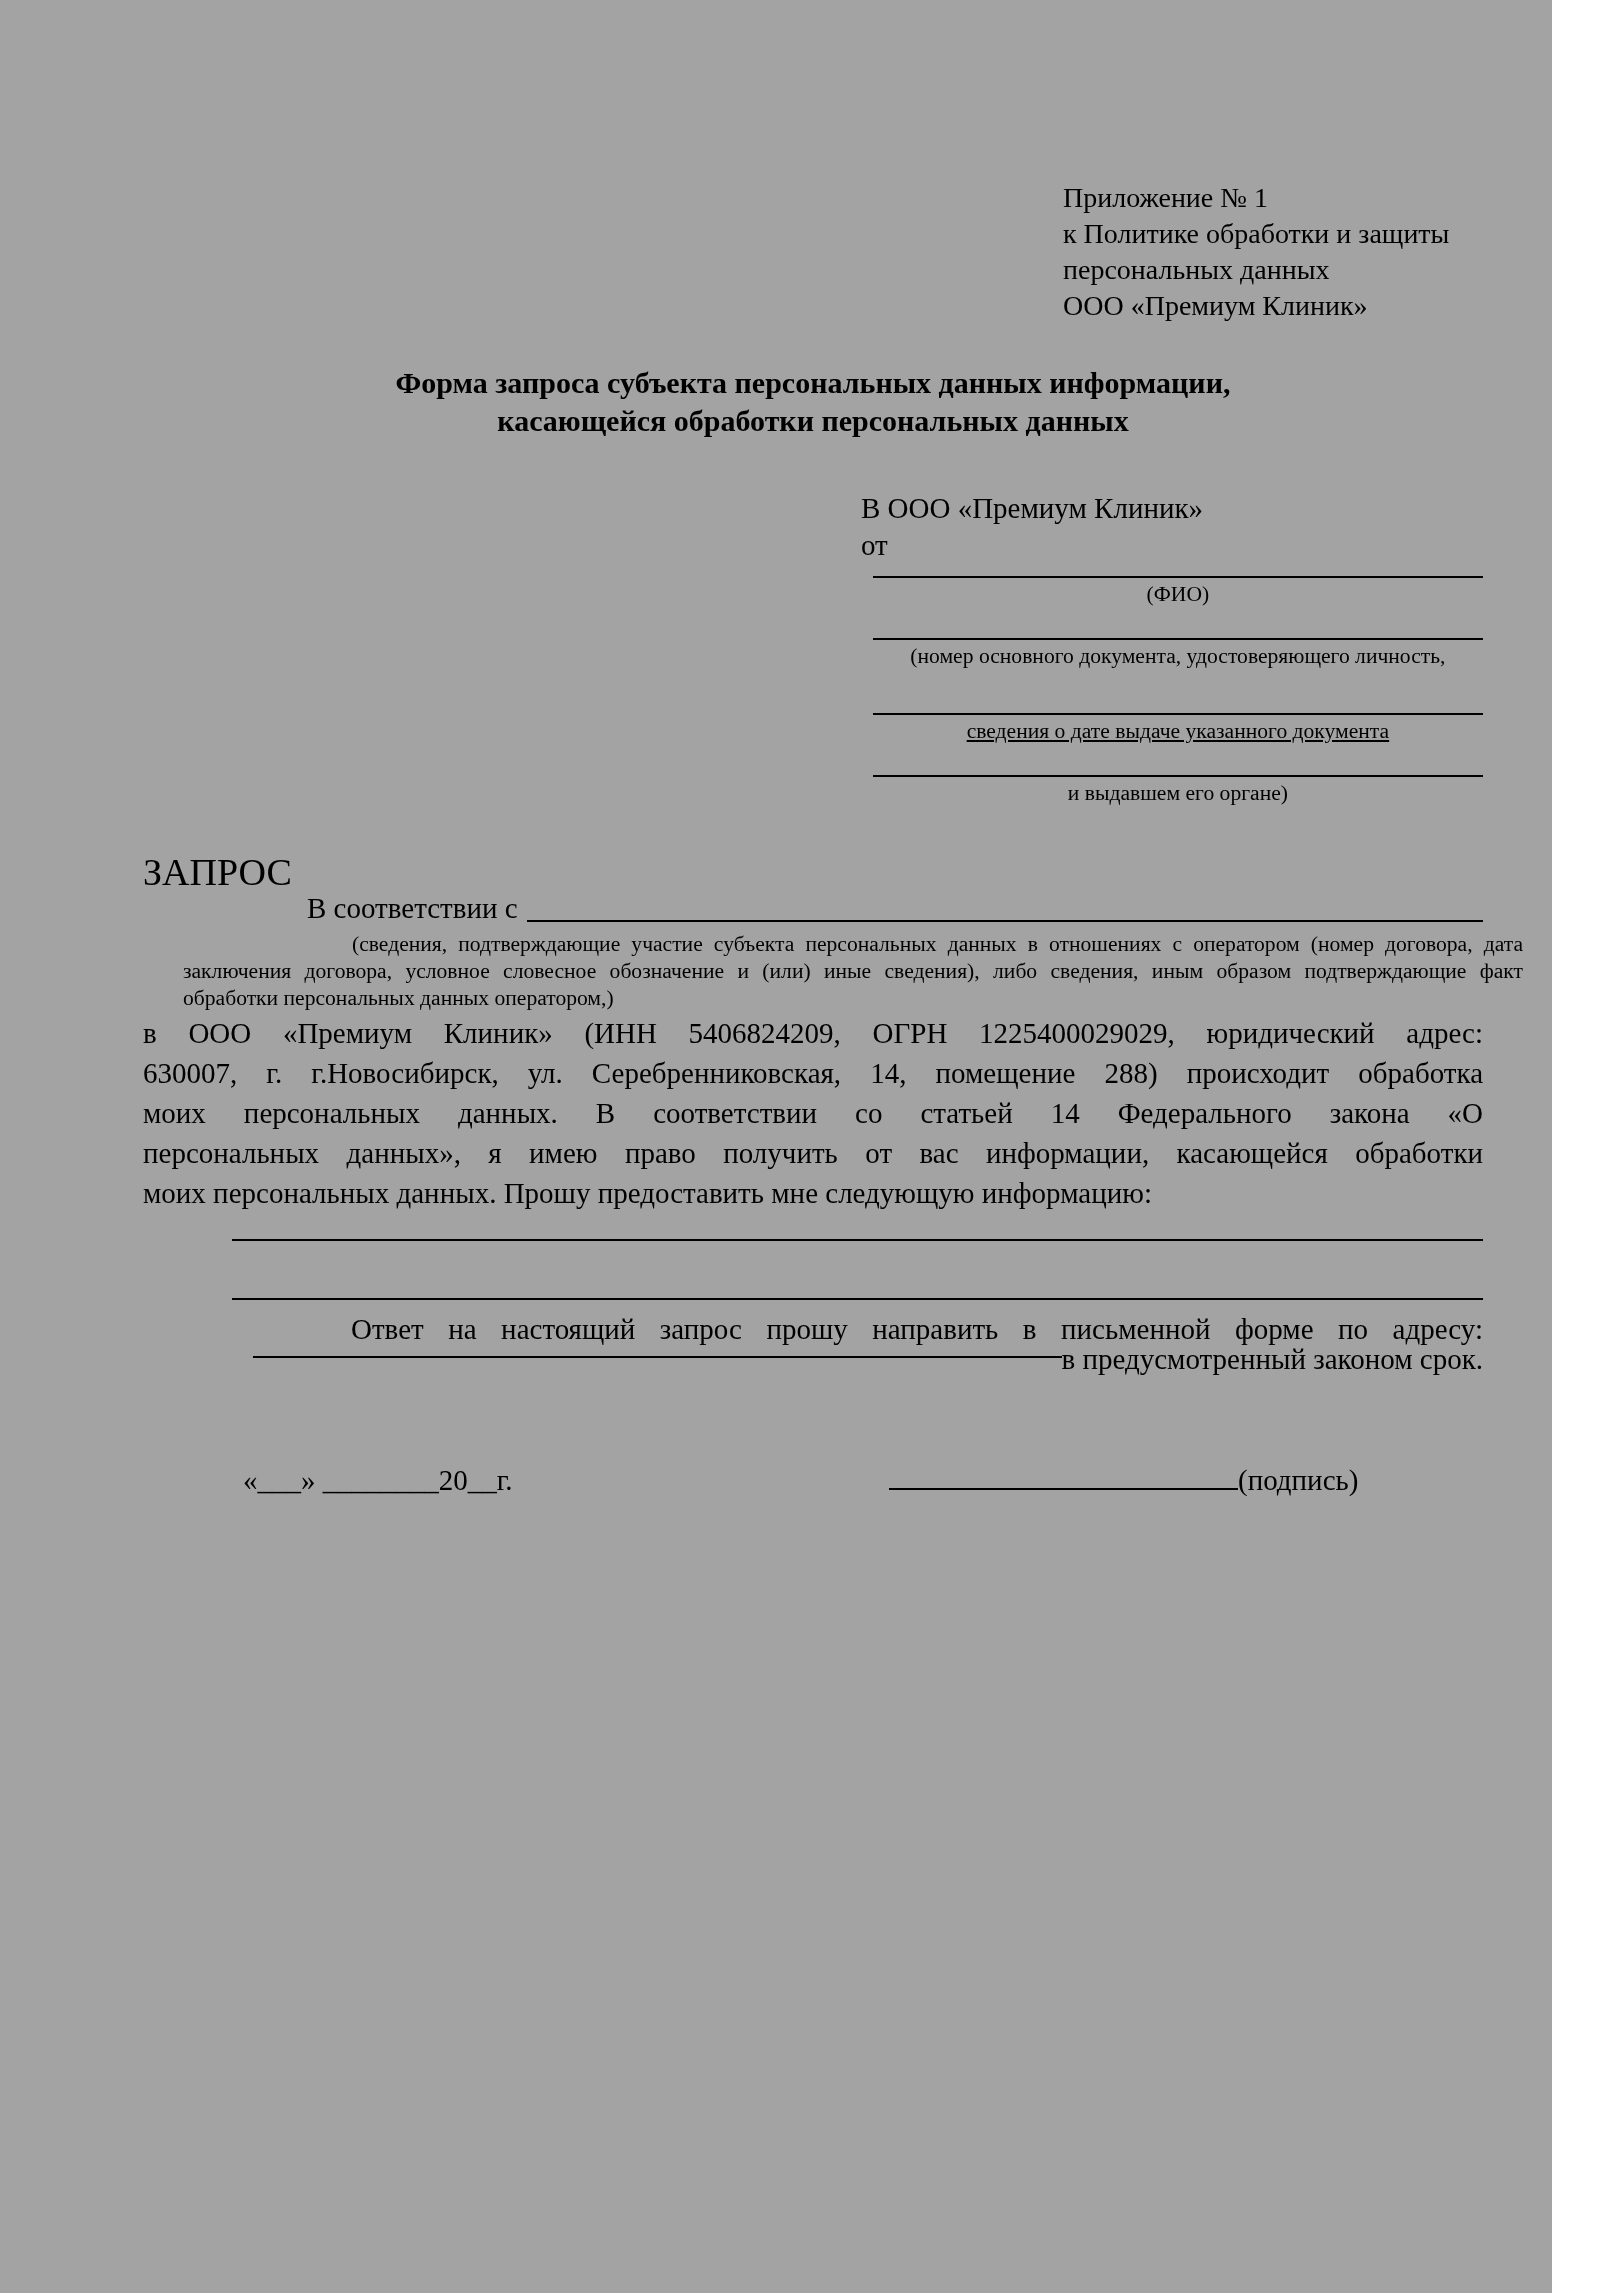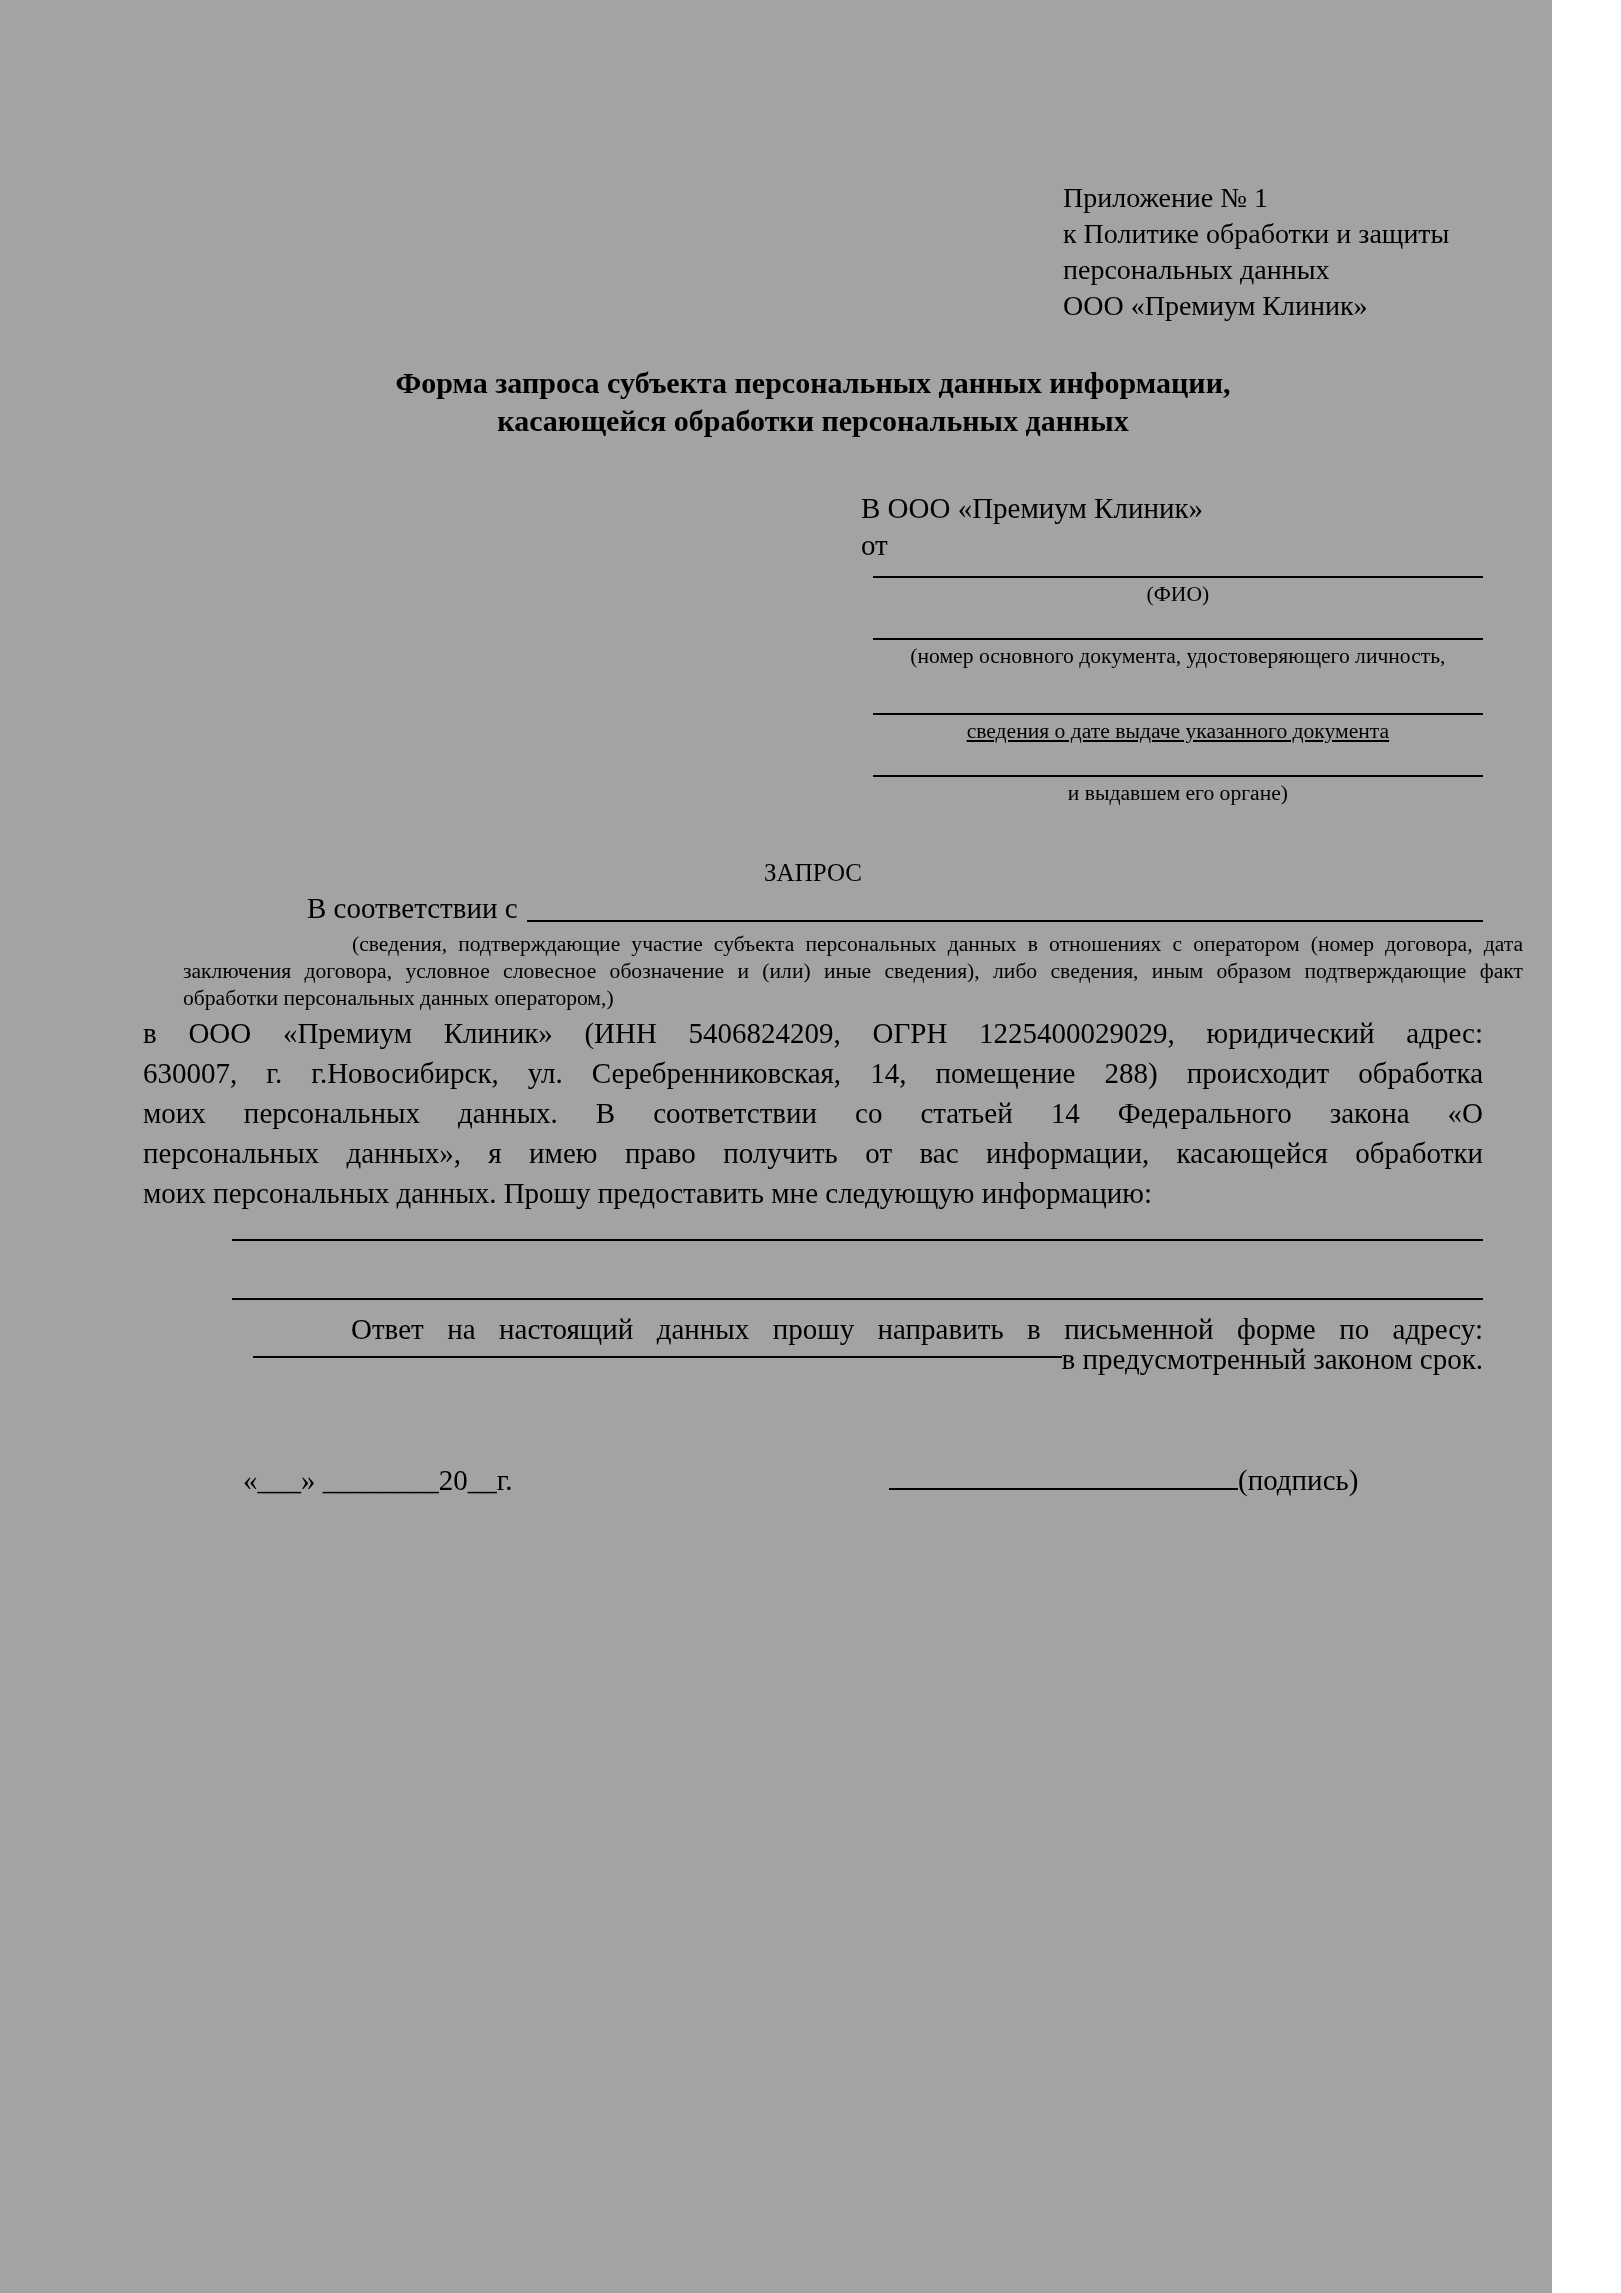--- a/index.html
+++ b/index.html
@@ -20,21 +20,21 @@
     font-size:30px; font-weight:700; line-height:38px; text-align:center;
   }
 
   .addr { left:861px; top:490px; width:622px; height:323px; font-size:29px; }
   .addr-to, .addr-from { line-height:37px; }
   .fline { position:absolute; left:11.8px; right:0; height:0; border-bottom:2px solid #000; }
   .f1 { top:86px; } .f2 { top:148px; } .f3 { top:223px; } .f4 { top:285px; }
   .fcap { position:absolute; left:11.8px; right:0; text-align:center; font-size:21.6px; line-height:25.5px; }
   .c1 { top:92px; } .c2 { top:154px; } .c3 { top:229px;text-decoration:underline; } .c4 { top:291px; }
 
-  .zapros { left:143px; top:855px; width:1340px; text-align:center; font-size:25px; line-height:35px; }
+  .zapros { left:143px; top:855px; width:1340px; text-align:left; font-size:38px; line-height:35px; }
 
   .intro-row { left:143px; top:890px; width:1340px; display:flex; align-items:flex-end; font-size:29px; line-height:37px; }
   .intro-label { padding-left:164px; white-space:pre; }
   .intro-fill { flex:1; border-bottom:2.9px solid #000; margin:0 0 4.9px 9.8px; }
 
   .footnote { left:143px; top:931px; width:1340px; font-size:21.6px; line-height:27px;margin-left:40px; }
   .jline { text-align:justify; text-align-last:justify; }
   .fn-first { text-indent:169px; }
 
   .body-par { left:143px; top:1013px; width:1340px; font-size:29px; line-height:40px; }
@@ -107,21 +107,21 @@
     <div class="jline">в ООО «Премиум Клиник» (ИНН 5406824209, ОГРН 1225400029029, юридический адрес:</div>
     <div class="jline">630007, г. г.Новосибирск, ул. Серебренниковская, 14, помещение 288) происходит обработка</div>
     <div class="jline">моих персональных данных. В соответствии со статьей 14 Федерального закона «О</div>
     <div class="jline">персональных данных», я имею право получить от вас информации, касающейся обработки</div>
     <div>моих персональных данных. Прошу предоставить мне следующую информацию:</div>
   </div>
 
   <div class="abs blankline blank1"></div>
   <div class="abs blankline blank2"></div>
 
-  <div class="abs reply-sentence">Ответ на настоящий данных прошу направить в письменной форме по адресу:</div>
+  <div class="abs reply-sentence">Ответ на настоящий запрос прошу направить в письменной форме по адресу:</div>
 
   <div class="abs reply-row">
     <span class="reply-fill"></span>
     <span class="reply-suffix">в предусмотренный законом срок.</span>
   </div>
 
   <div class="abs date-field">«___» ________20__г.</div>
   <div class="abs sign-group">
     <span class="sign-fill"></span>
     <span>(подпись)</span>

